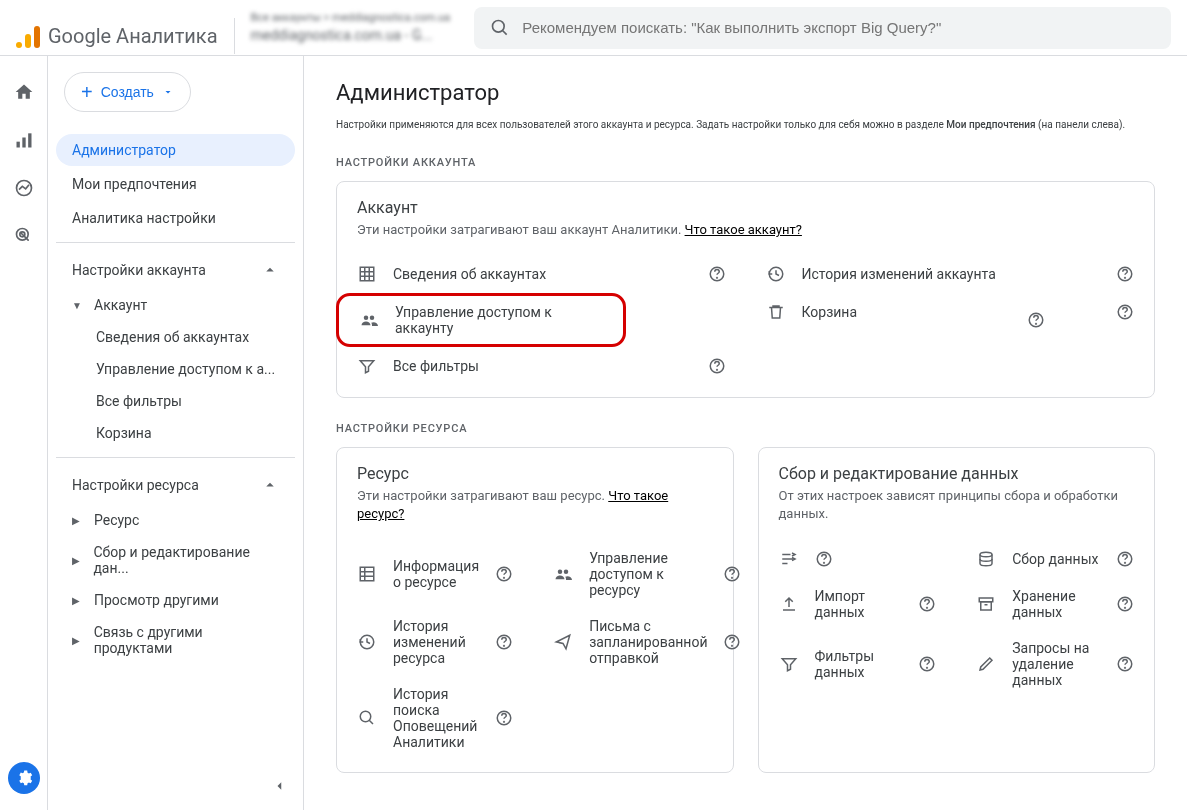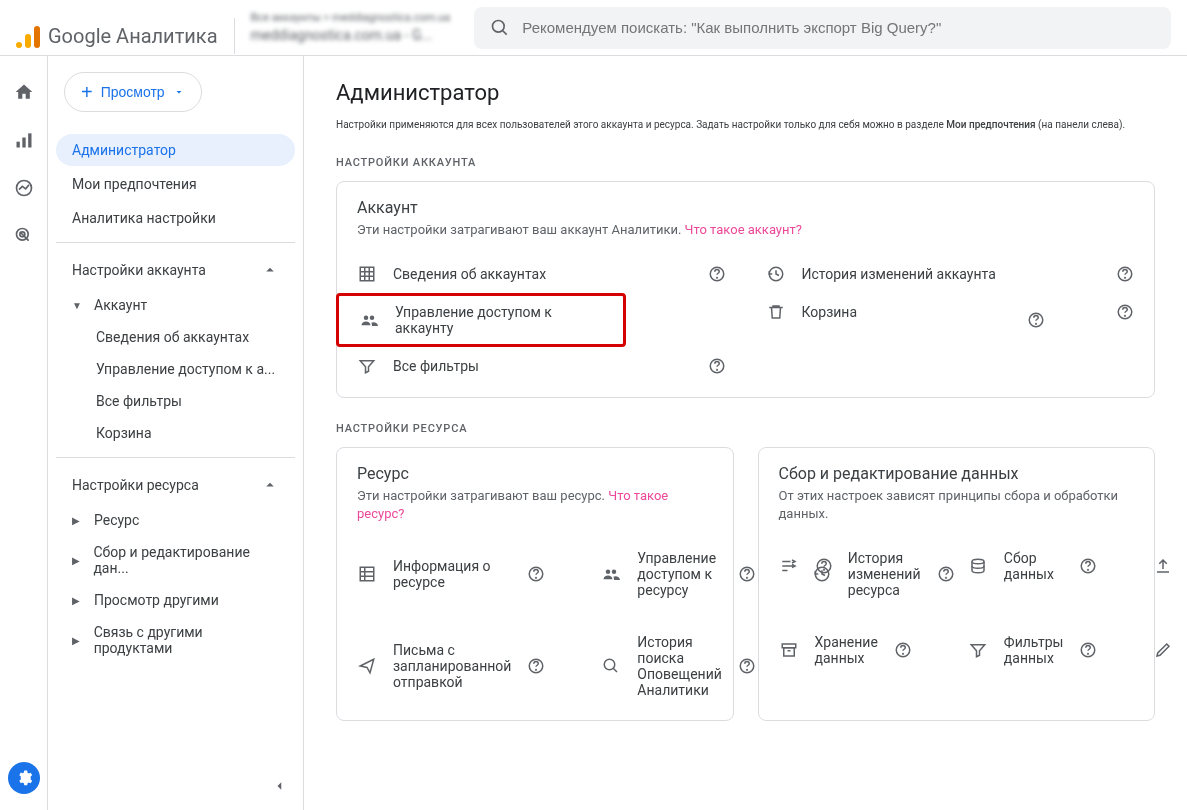--- a/index.html
+++ b/index.html
@@ -37,28 +37,28 @@
 .page-sub { font-size: 10px; color: #3c4043; line-height: 1.5; margin-bottom: 24px; }
 .page-sub b { font-weight: 500; }
 .section-label { font-size: 11px; letter-spacing: 0.8px; color: #5f6368; font-weight: 500; margin-bottom: 12px; }
 .card-row-2 { display: flex; gap: 24px; margin-bottom: 24px; }
 .card { border: 1px solid #dadce0; border-radius: 8px; background: #fff; }
 .card-full { width: 100%; }
 .card-half { flex: 1; min-width: 0; }
 .card-head { padding: 16px 20px 8px 20px; }
 .card-title { font-size: 16px; color: #3c4043; margin-bottom: 4px; }
 .card-desc { font-size: 13px; color: #5f6368; line-height: 1.4; }
-.card-desc a { color: #ec4899; cursor: pointer; }
+.card-desc a { color: #000000; text-decoration: underline; cursor: pointer; }
 .item-grid { display: grid; grid-template-columns: 1fr 1fr; }
-.item-grid.single { grid-template-columns: 1fr 1fr 1fr; gap: 16px; }
+.item-grid.single { grid-template-columns: 1fr 1fr; }
 .item-link { display: flex; align-items: center; padding: 10px 20px; gap: 16px; cursor: pointer; font-size: 14px; color: #3c4043; position: relative; }
 .item-link .icon { color: #5f6368; width: 20px; display: flex; justify-content: center; }
 .item-link .label { flex: 1; }
 .item-link .help { color: #5f6368; }
-.highlight { border: 3px solid #d50000; border-radius: 4px; padding-top: 8px; padding-bottom: 8px; width: 290px; margin-left: -1px; }
+.highlight { border: 3px solid #d50000; border-radius: 14px; padding-top: 8px; padding-bottom: 8px; width: 290px; margin-left: -1px; }
 svg { display: block; }
 </style>
 </head>
 <body>
 
 <div class="top-bar">
   <div class="logo-wrap">
     <div class="ga-logo">
       <span class="dot"></span>
         <span class="bar1"></span>
@@ -109,21 +109,21 @@
     <div class="rail-gear">
         <svg width="18" height="18" viewBox="0 0 24 24" fill="#fff">
           <path d="M12 8a4 4 0 100 8 4 4 0 000-8zm9 4a8.9 8.9 0 00-.2-2l2.1-1.6-2-3.5-2.5 1a9 9 0 00-1.7-1L16.3 2h-4l-.4 2.7a9 9 0 00-1.7 1l-2.5-1-2 3.5L7.8 10a8.9 8.9 0 000 4l-2.1 1.6 2 3.5 2.5-1a9 9 0 001.7 1l.4 2.7h4l.4-2.7a9 9 0 001.7-1l2.5 1 2-3.5-2.1-1.6c.1-.6.2-1.3.2-2z"></path>
         </svg>
       </div>
   </div>
 
   <div class="side-panel">
     <button class="create-btn">
       <span class="plus">+</span>
-      <span>Просмотр</span>
+      <span>Создать</span>
       <svg class="chev" width="12" height="12" viewBox="0 0 24 24" fill="#1a73e8">
           <path d="M7 10l5 5 5-5z"></path>
         </svg>
     </button>
 
     <a class="nav-item active">Администратор</a>
     <a class="nav-item">Мои предпочтения</a>
     <a class="nav-item">Аналитика настройки</a>
 
     <hr class="divider">

